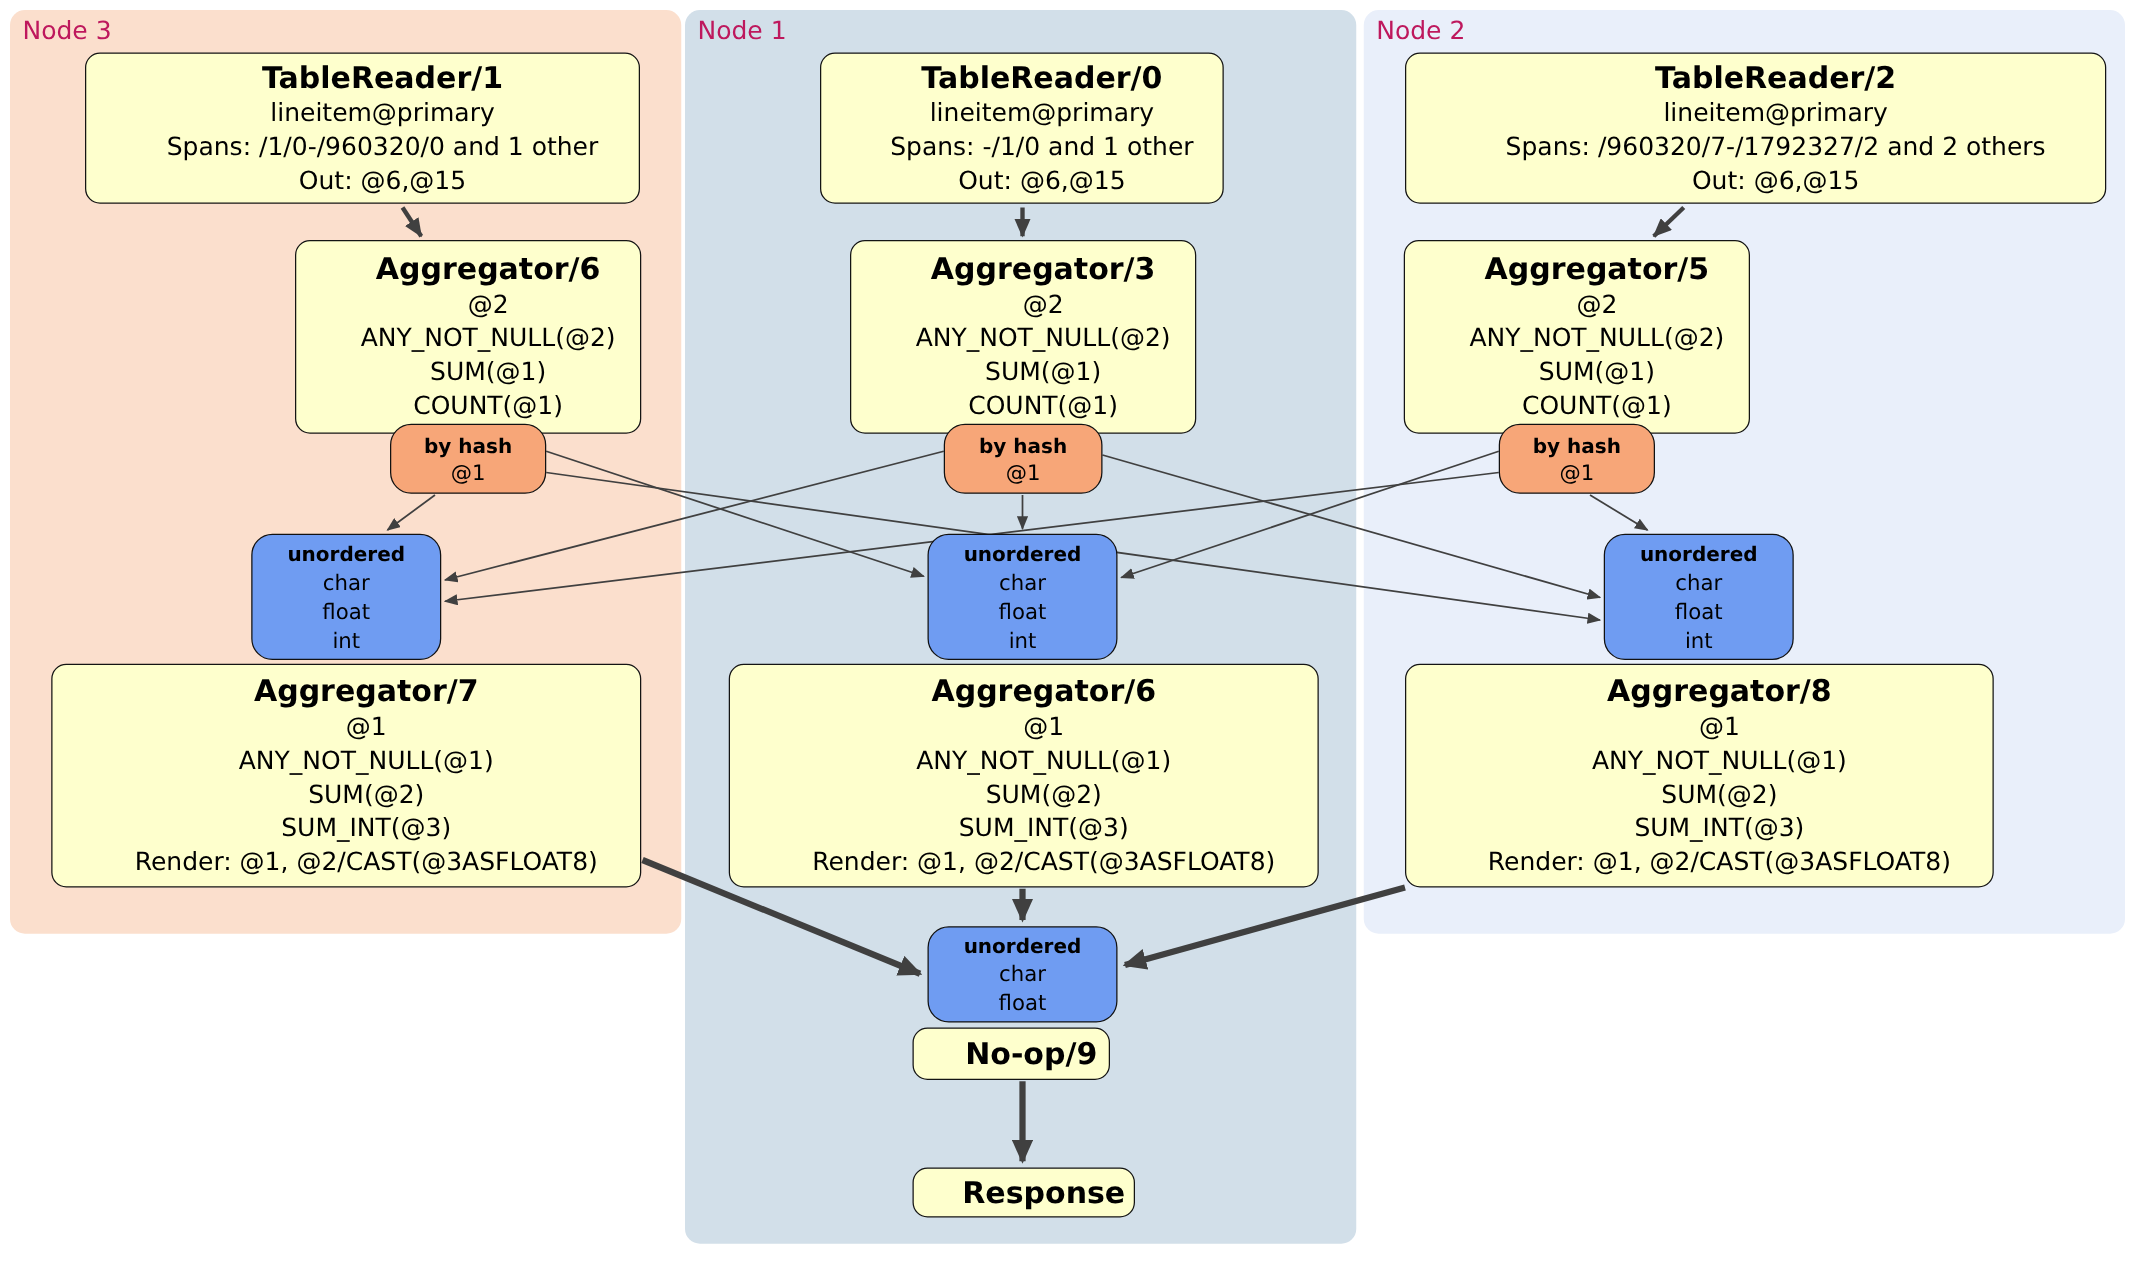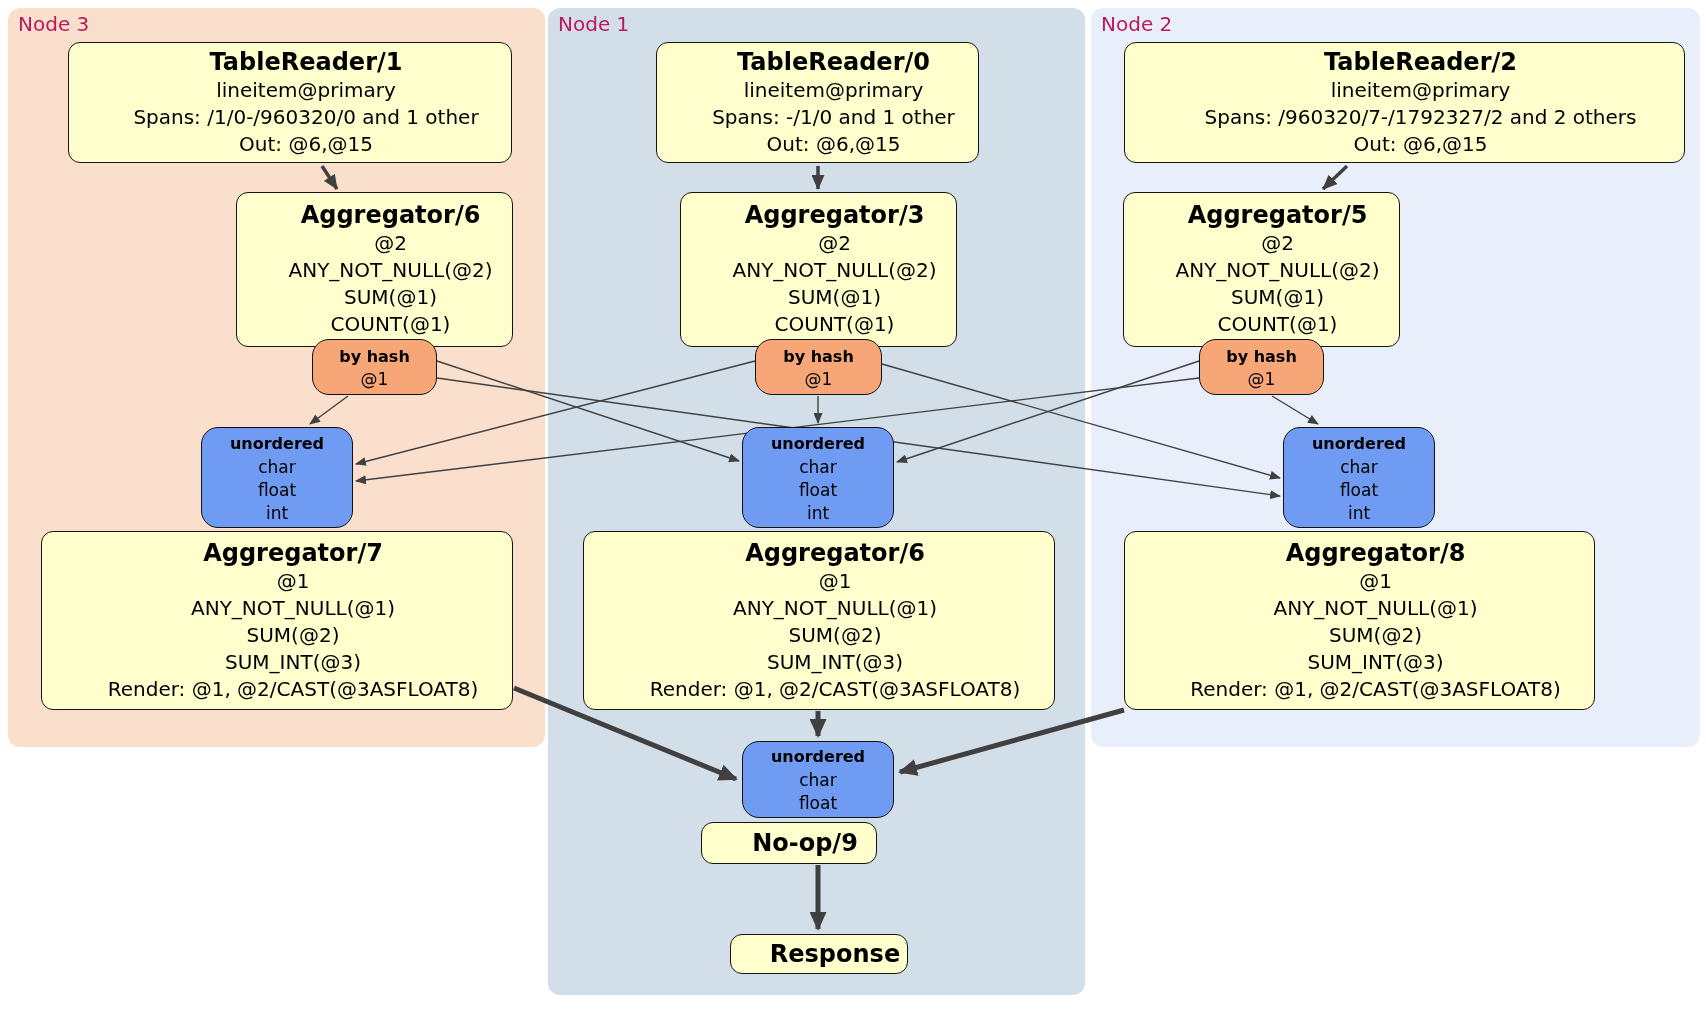--- a/index.html
+++ b/index.html
@@ -159,19 +159,19 @@
       <div class="node-title">unordered</div>
       <div class="node-line">char</div>
       <div class="node-line">float</div>
       <div class="node-line">int</div>
     </div>
     <div class="node sync" style="left: 742px; top: 741px; width: 152px; height: 77px; background: rgb(111, 156, 242); border-color: rgb(17, 17, 17);">
       <div class="node-title">unordered</div>
       <div class="node-line">char</div>
       <div class="node-line">float</div>
     </div>
-    <div class="node processor" style="left: 701px; top: 822px; width: 176px; height: 42px; background: rgb(254, 255, 205); border-color: rgb(20, 20, 20);">
+    <div class="node processor" style="left: 730px; top: 822px; width: 158px; height: 42px; background: rgb(254, 255, 205); border-color: rgb(20, 20, 20);">
       <div class="node-title">No-op/9</div>
     </div>
     <div class="node processor" style="left: 730px; top: 934px; width: 178px; height: 40px; background: rgb(254, 255, 205); border-color: rgb(20, 20, 20);">
       <div class="node-title">Response</div>
     </div>
   </div>
 
 </body></html>

